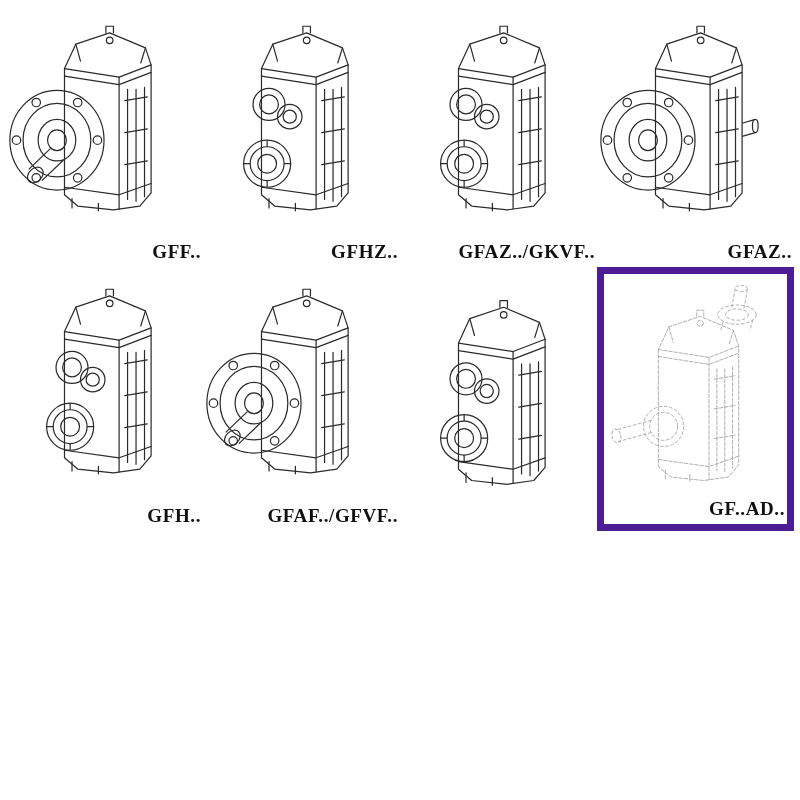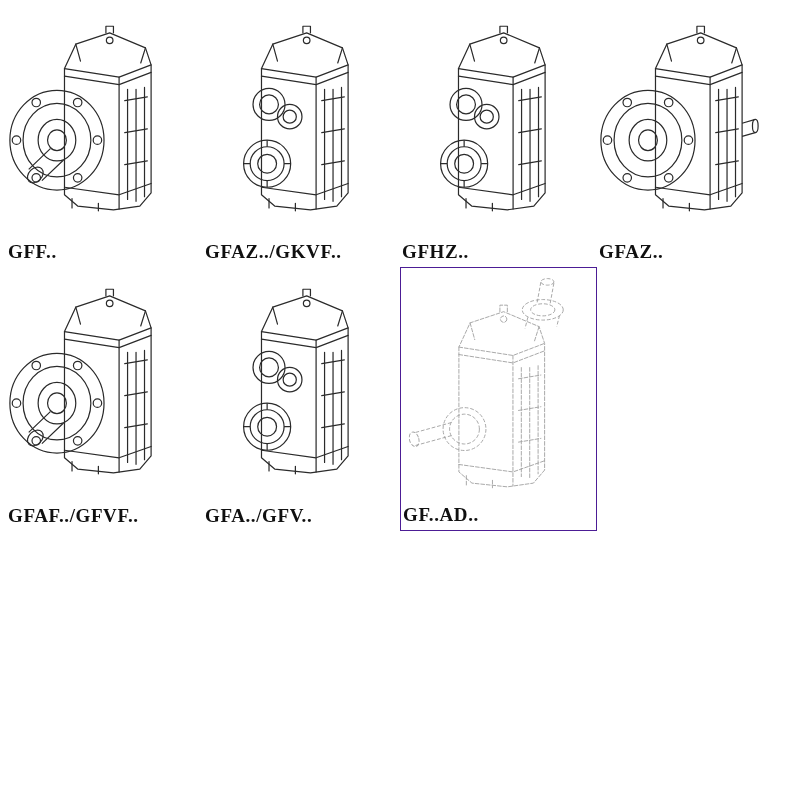--- a/index.html
+++ b/index.html
@@ -12,42 +12,42 @@
   .page {
     width: 800px; height: 800px;
     display: grid;
     grid-template-columns: repeat(4, 1fr);
     grid-template-rows: repeat(3, 1fr);
     padding: 4px 6px 6px 6px;
   }
   .cell {
     display: flex;
     flex-direction: column;
-    align-items: flex-start;
+    align-items: flex-end;
     justify-content: flex-end;
     padding: 2px 2px 4px 2px;
     min-width: 0; min-height: 0;
   }
   .drawing {
     width: 100%;
     flex: 1 1 auto;
     min-height: 0;
   }
   .label {
     font-weight: 700;
     font-size: 19px;
     letter-spacing: 0.6px;
     color: #101010;
     text-align: center;
     white-space: nowrap;
     padding-top: 2px;
     line-height: 1.1;
   }
   .cell:nth-child(n+9) .label { font-size: 21px; }
-  .boxed { border: 1px solid #4c1d95; }
+  .boxed { border: 7px solid #4c1d95; }
   .defs-svg { position: absolute; width: 0; height: 0; overflow: hidden; }
 </style>
 </head>
 <body>
 
 <svg class="defs-svg" aria-hidden="true">
   <defs>
 
     <g id="gb-core" fill="none" stroke-linejoin="round" stroke-linecap="round">
       <path d="M60 62 L60 196 L74 208 L112 212 L140 208 L152 194 L152 58 L146 40 L108 24 L72 36 Z"></path>
@@ -191,45 +191,50 @@
     <figure class="cell">
       <svg viewBox="0 0 205 240" class="drawing">
         <use href="#sym-flange-shaft" xlink:href="#sym-flange-shaft" stroke="#2b2b2b" stroke-width="1.3"></use>
       </svg>
       <figcaption class="label">GFF..</figcaption>
     </figure>
     <figure class="cell">
       <svg viewBox="0 0 205 240" class="drawing">
         <use href="#sym-hollow" xlink:href="#sym-hollow" stroke="#2b2b2b" stroke-width="1.3"></use>
       </svg>
+      <figcaption class="label">GFHZ..</figcaption>
+    </figure>
+    <figure class="cell">
+      <svg viewBox="0 0 205 240" class="drawing">
+        <use href="#sym-hollow" xlink:href="#sym-hollow" stroke="#2b2b2b" stroke-width="1.3"></use>
+      </svg>
       <figcaption class="label">GFAZ../GKVF..</figcaption>
     </figure>
     <figure class="cell">
       <svg viewBox="0 0 205 240" class="drawing">
-        <use href="#sym-hollow" xlink:href="#sym-hollow" stroke="#2b2b2b" stroke-width="1.3"></use>
-      </svg>
-      <figcaption class="label">GFHZ..</figcaption>
-    </figure>
-    <figure class="cell">
-      <svg viewBox="0 0 205 240" class="drawing">
         <use href="#sym-flange-plain" xlink:href="#sym-flange-plain" stroke="#2b2b2b" stroke-width="1.3"></use>
       </svg>
       <figcaption class="label">GFAZ..</figcaption>
     </figure>
     <figure class="cell">
       <svg viewBox="0 0 205 240" class="drawing">
+        <use href="#sym-hollow" xlink:href="#sym-hollow" stroke="#2b2b2b" stroke-width="1.3"></use>
+      </svg>
+      <figcaption class="label">GFH..</figcaption>
+    </figure>
+    <figure class="cell">
+      <svg viewBox="0 0 205 240" class="drawing">
         <use href="#sym-flange-shaft" xlink:href="#sym-flange-shaft" stroke="#2b2b2b" stroke-width="1.3"></use>
       </svg>
       <figcaption class="label">GFAF../GFVF..</figcaption>
     </figure>
     <figure class="cell">
       <svg viewBox="0 0 205 240" class="drawing">
         <use href="#sym-hollow" xlink:href="#sym-hollow" stroke="#2b2b2b" stroke-width="1.3"></use>
       </svg>
-      <figcaption class="label">GFA../GFV..</figcaption>
     </figure>
     <figure class="cell boxed">
       <svg viewBox="0 0 205 240" class="drawing">
         <use href="#sym-ad" xlink:href="#sym-ad" stroke="#a3a3a3" stroke-width="1" stroke-dasharray="4 2"></use>
       </svg>
       <figcaption class="label">GF..AD..</figcaption>
     </figure>
   </main>
 
 </body></html>

